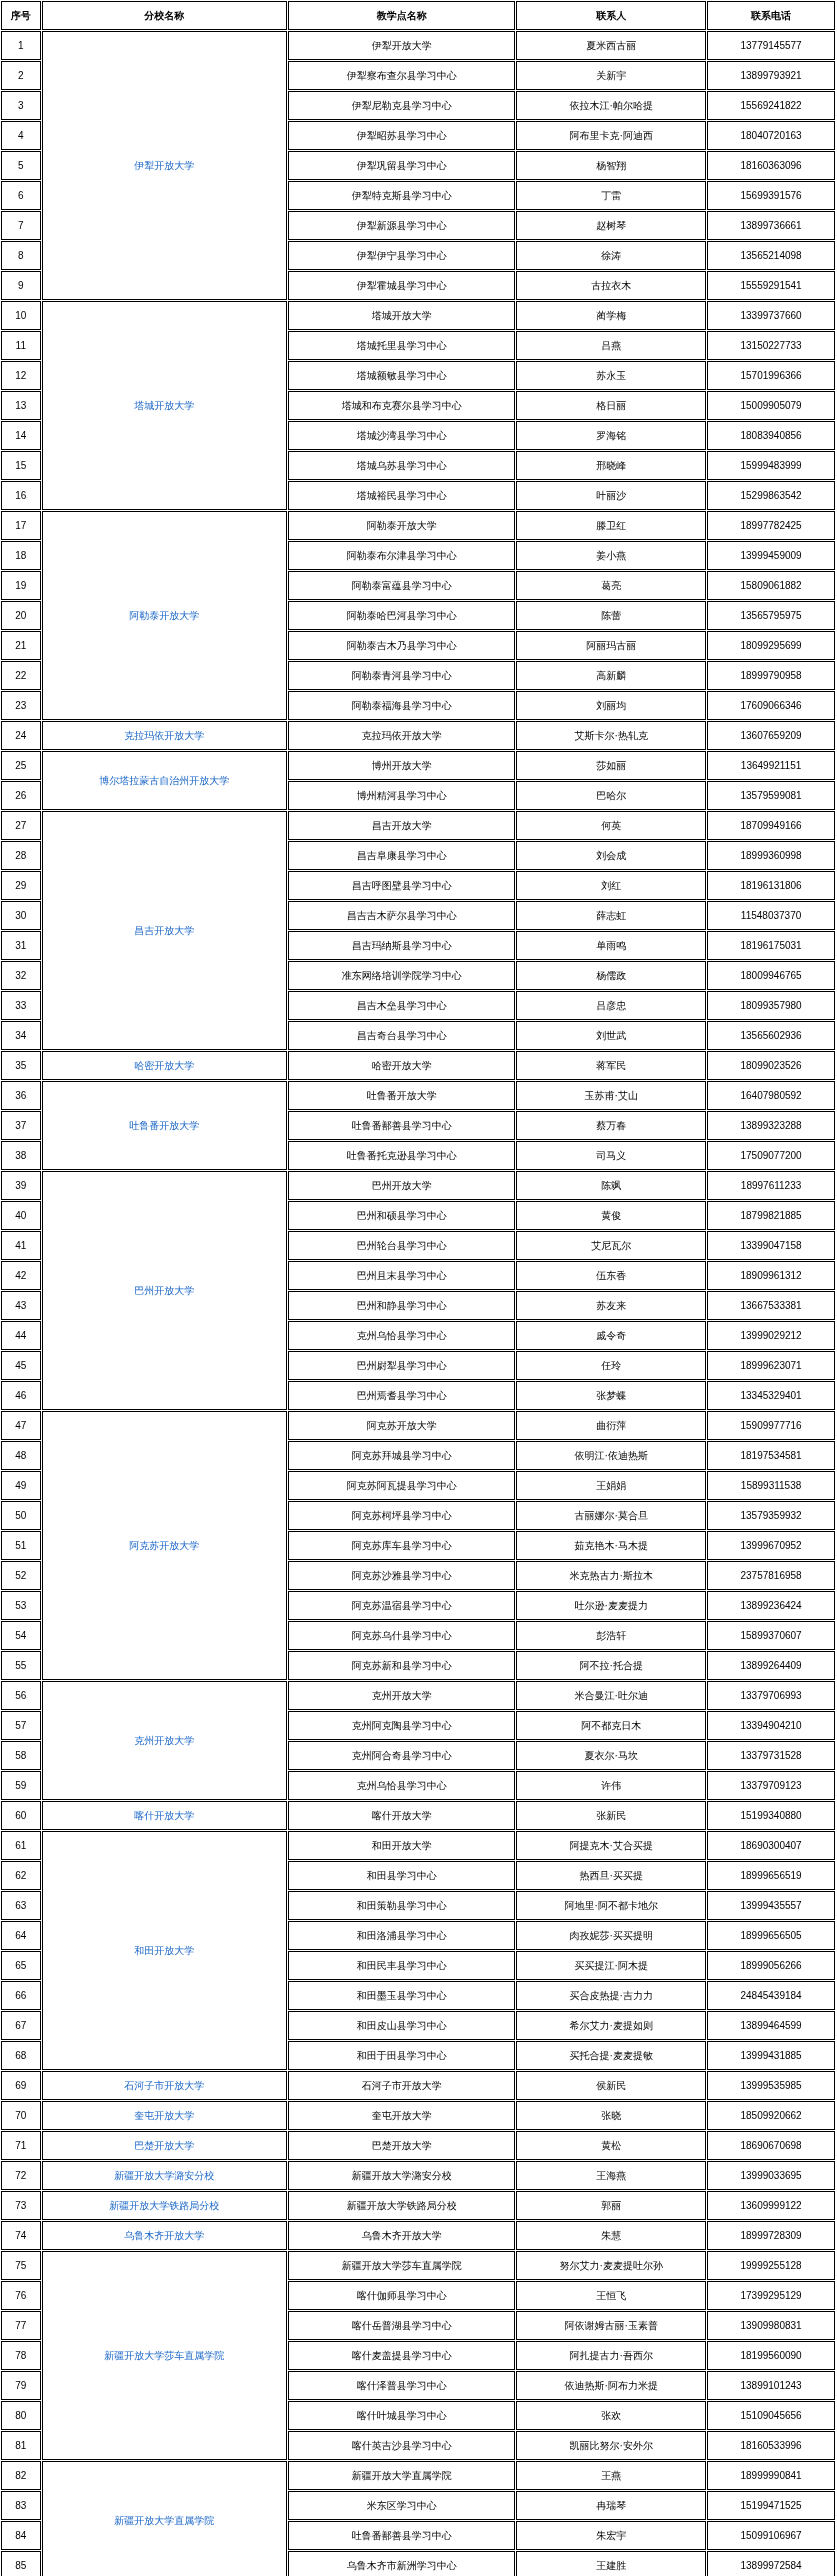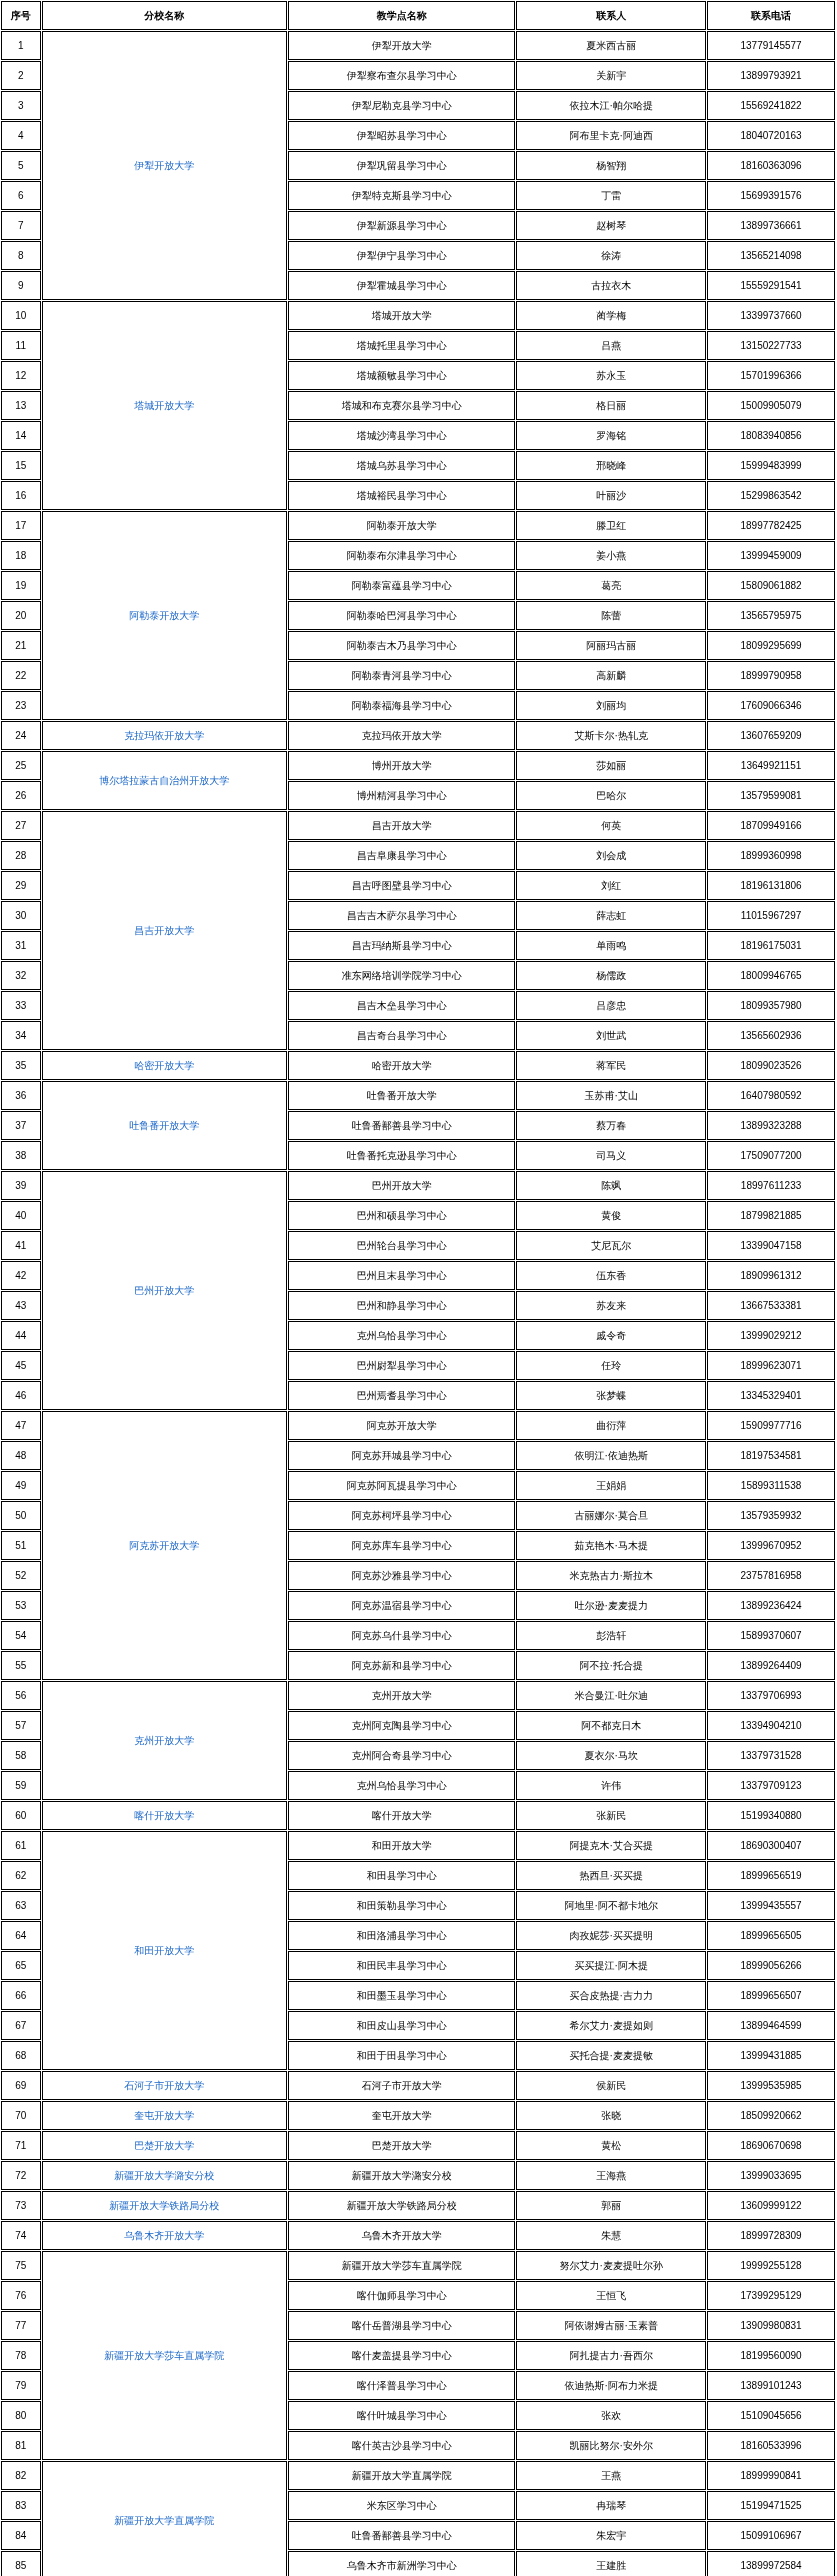--- a/index.html
+++ b/index.html
@@ -241,21 +241,21 @@
         <tr>
           <td>29</td>
           <td>昌吉呼图壁县学习中心</td>
           <td>刘红</td>
           <td>18196131806</td>
         </tr>
         <tr>
           <td>30</td>
           <td>昌吉吉木萨尔县学习中心</td>
           <td>薛志虹</td>
-          <td>11015967297</td>
+          <td>11548037370</td>
         </tr>
         <tr>
           <td>31</td>
           <td>昌吉玛纳斯县学习中心</td>
           <td>单雨鸣</td>
           <td>18196175031</td>
         </tr>
         <tr>
           <td>32</td>
           <td>准东网络培训学院学习中心</td>
@@ -464,21 +464,21 @@
         <tr>
           <td>65</td>
           <td>和田民丰县学习中心</td>
           <td>买买提江·阿木提</td>
           <td>18999056266</td>
         </tr>
         <tr>
           <td>66</td>
           <td>和田墨玉县学习中心</td>
           <td>买合皮热提·吉力力</td>
-          <td>18999656507</td>
+          <td>24845439184</td>
         </tr>
         <tr>
           <td>67</td>
           <td>和田皮山县学习中心</td>
           <td>希尔艾力·麦提如则</td>
           <td>13899464599</td>
         </tr>
         <tr>
           <td>68</td>
           <td>和田于田县学习中心</td>

